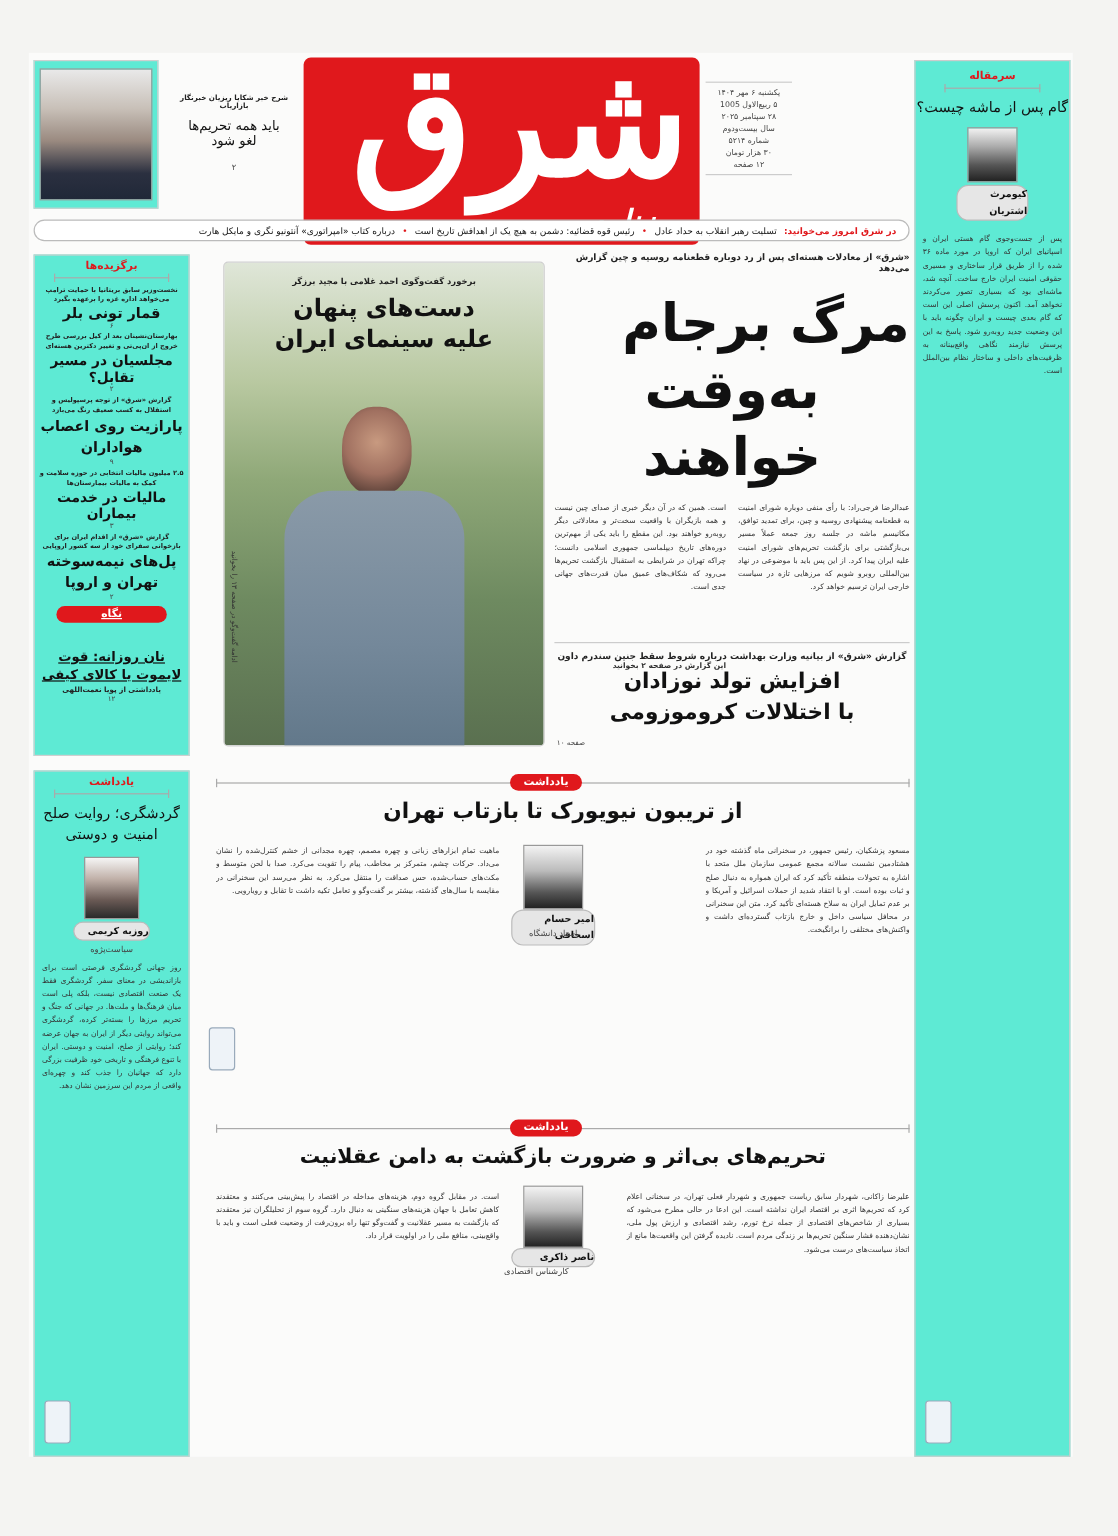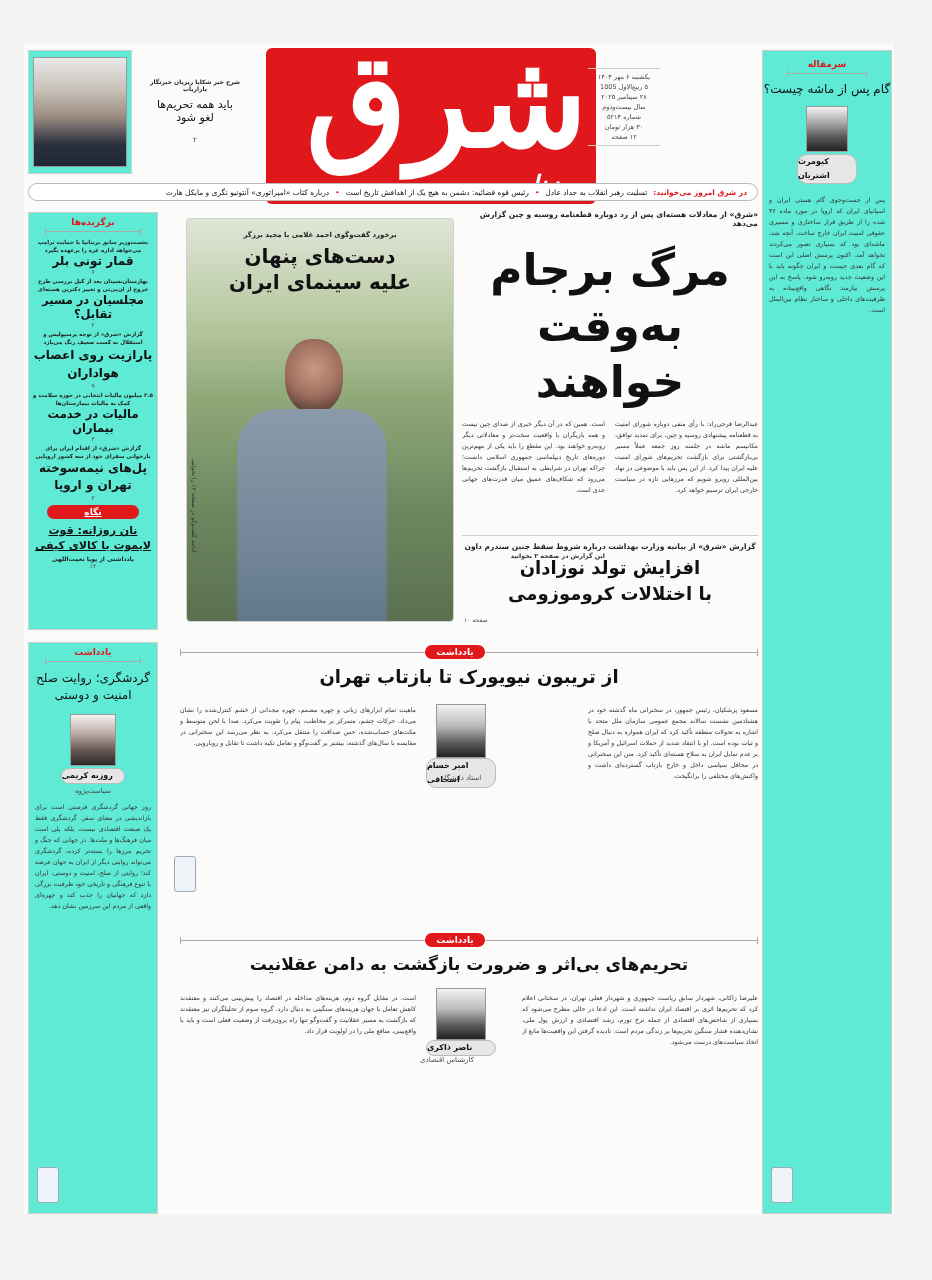--- a/index.html
+++ b/index.html
@@ -4,28 +4,28 @@
 <style>
 *{box-sizing:border-box;margin:0;padding:0}
 html,body{width:932px;height:1280px;background:#f2f2f0;overflow:hidden}
 body{font-family:"DejaVu Sans","Liberation Sans",sans-serif;color:#111;position:relative;direction:rtl}
 .page{position:absolute;left:0;top:0;width:932px;height:1280px;background:#f4f4f2}
 .sheet{position:absolute;left:24px;top:44px;width:870px;height:1170px;background:#fbfbfa}
 .abs{position:absolute}
 .box{position:absolute;border:1px solid #cfcfcf;background:#5eead4}
 .red{color:#e0181c}
 .pill{background:#e0181c;color:#fff;border-radius:10px;font-size:9px;text-align:center;line-height:14px;font-weight:bold}
-.name-pill{background:#e6e6e6;border:1px solid #bbb;border-radius:10px;font-size:8px;text-align:left;line-height:14px;font-weight:bold}
+.name-pill{background:#e6e6e6;border:1px solid #bbb;border-radius:10px;font-size:8px;text-align:right;line-height:14px;font-weight:bold}
 .rule{height:1px;background:#aaa;position:relative}
 .rule::before,.rule::after{content:"";position:absolute;top:-3px;width:1px;height:7px;background:#aaa}
 .rule::before{right:0}.rule::after{left:0}
 .txt{font-size:6.3px;line-height:11px;color:#333;text-align:justify}
 .photo{background:linear-gradient(180deg,#bbb 0%,#777 55%,#333 100%);border:1px solid #999}
 .pagenum{font-size:7px;text-align:center;color:#444}
-.mast{position:absolute;left:266px;top:48px;width:330px;height:156px;background:#e0181c;border-radius:6px}
+.mast{position:absolute;left:253px;top:48px;width:330px;height:156px;background:#e0181c;border-radius:6px}
 .mast-word{position:absolute;color:#fff;font-family:"DejaVu Serif",serif;font-weight:bold}
 .headline{font-family:"DejaVu Sans",sans-serif;font-weight:bold;text-align:center;color:#111}
 .kicker{font-size:8px;font-weight:bold;text-align:center;color:#222}
 .sec-label{font-size:9px;text-align:center;font-weight:bold}
 .badge-icon{position:absolute;width:22px;height:36px;border:1px solid #9ab;background:#eef3f8;border-radius:3px}
 </style>
 </head>
 <body>
 
 <div class="page">
@@ -96,21 +96,21 @@
     <div style="padding:2px 4px 0;">
       <div class="kicker" style="font-size:5.5px;line-height:8px;">۲.۵ میلیون مالیات انتخابی در حوزه سلامت و کمک به مالیات بیمارستان‌ها</div>
       <div class="headline" style="font-size:11.5px;">مالیات در خدمت بیماران</div>
       <div class="pagenum" style="font-size:6px;">۳</div>
     </div>
     <div style="padding:2px 4px 0;">
       <div class="kicker" style="font-size:5.5px;line-height:8px;">گزارش «شرق» از اقدام ایران برای بازخوانی سفرای خود از سه کشور اروپایی</div>
       <div class="headline" style="font-size:12px;line-height:17px;">پل‌های نیمه‌سوخته تهران و اروپا</div>
       <div class="pagenum" style="font-size:6px;">۲</div>
     </div>
-    <div class="pill" style="margin:4px 18px 4px;text-decoration:underline;">نگاه</div>
+    <div class="pill" style="margin:4px 18px 21px;text-decoration:underline;">نگاه</div>
     <div style="padding:0 4px;">
       <div class="headline" style="font-size:11px;line-height:15px;text-decoration:underline;">نان روزانه: قوت لایموت یا کالای کیفی</div>
       <div class="kicker" style="font-size:6px;margin-top:2px;">یادداشتی از پویا نعمت‌اللهی</div>
       <div class="pagenum" style="font-size:6px;">۱۲</div>
     </div>
   </div>
 
   <div class="box" style="left:28px;top:642px;width:130px;height:572px;">
     <div class="sec-label red" style="margin-top:4px;">یادداشت</div>
     <div class="rule" style="margin:4px 16px 0;"></div>
@@ -128,21 +128,21 @@
       <div class="abs" style="left:10px;top:70px;width:150px;height:214px;border-radius:40px 40px 0 0;background:linear-gradient(180deg,#8a9aa8 0%,#74889a 60%,#62788a 100%);"></div>
     </div>
     <div class="kicker" style="position:absolute;top:12px;left:0;right:0;font-size:7px;">برخورد گفت‌وگوی احمد غلامی با مجید برزگر</div>
     <div class="headline" style="position:absolute;top:24px;left:0;right:0;font-size:20px;line-height:26px;">دست‌های پنهان</div>
     <div class="headline" style="position:absolute;top:50px;left:0;right:0;font-size:20px;line-height:26px;">علیه سینمای ایران</div>
     <div class="abs" style="left:4px;top:240px;writing-mode:vertical-rl;font-size:6px;color:#333;">ادامه گفت‌وگو در صفحه ۱۳ را بخوانید</div>
   </div>
 
   <div class="abs" style="left:462px;top:210px;width:296px;">
     <div class="kicker" style="font-size:7.5px;text-align:right;">«شرق» از معادلات هسته‌ای پس از رد دوباره قطعنامه روسیه و چین گزارش می‌دهد</div>
-    <div class="headline" style="font-size:44px;line-height:56px;margin-top:14px;">مرگ برجام</div>
+    <div class="headline" style="font-size:44px;line-height:56px;margin-top:14px;text-align:right;">مرگ برجام</div>
     <div class="headline" style="font-size:44px;line-height:56px;">به‌وقت خواهند</div>
     <div style="display:flex;gap:10px;margin-top:8px;">
       <div class="txt" style="width:143px;height:150px;overflow:hidden;">عبدالرضا فرجی‌راد: با رأی منفی دوباره شورای امنیت به قطعنامه پیشنهادی روسیه و چین، برای تمدید توافق، مکانیسم ماشه در جلسه روز جمعه عملاً مسیر بی‌بازگشتی برای بازگشت تحریم‌های شورای امنیت علیه ایران پیدا کرد. از این پس باید با موضوعی در نهاد بین‌المللی روبرو شویم که مرزهایی تازه در سیاست خارجی ایران ترسیم خواهد کرد.</div>
       <div style="width:143px;">
         <div class="txt" style="height:132px;overflow:hidden;">است. همین که در آن دیگر خبری از صدای چین نیست و همه بازیگران با واقعیت سخت‌تر و معادلاتی دیگر روبه‌رو خواهند بود. این مقطع را باید یکی از مهم‌ترین دوره‌های تاریخ دیپلماسی جمهوری اسلامی دانست؛ چراکه تهران در شرایطی به استقبال بازگشت تحریم‌ها می‌رود که شکاف‌های عمیق میان قدرت‌های جهانی جدی است.</div>
         <div class="txt" style="font-weight:bold;">این گزارش در صفحه ۲ بخوانید</div>
       </div>
     </div>
   </div>
 

